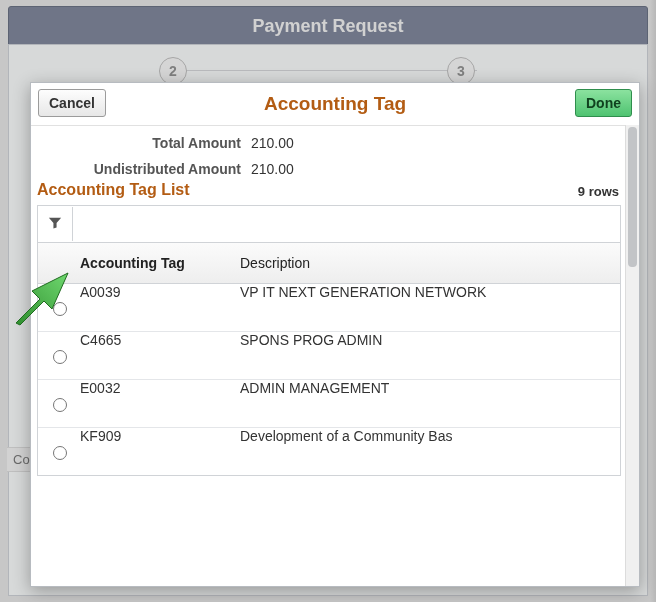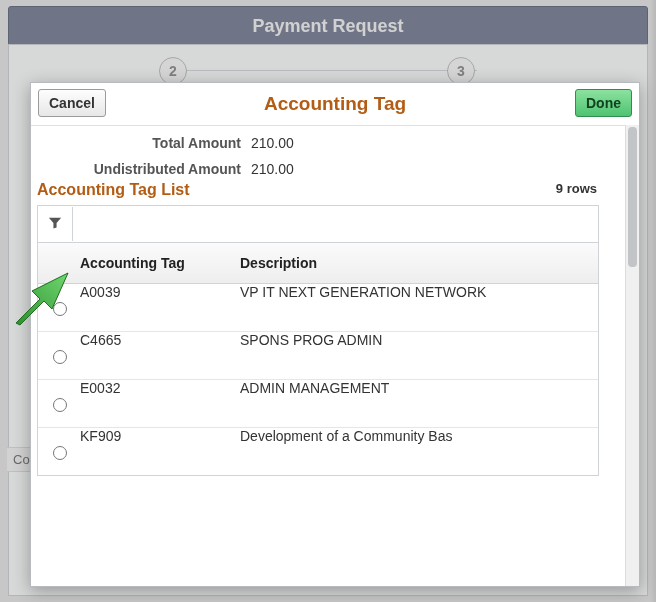--- a/index.html
+++ b/index.html
@@ -21,30 +21,30 @@
   .btn{position:absolute;top:6px;height:28px;padding:0 10px;border:1px solid #9b9b9b;border-radius:3px;background:linear-gradient(#fdfdfd,#e7e7e7);font-size:14px;font-weight:bold;color:#333;cursor:pointer}
   .btn.cancel{left:7px}
   .btn.done{right:7px;background:linear-gradient(#8be29f,#4fc371);border-color:#2f8e4d;color:#10421f}
   .modal-body{position:absolute;left:0;right:0;top:42px;bottom:0;overflow:hidden}
   .scroll-track{position:absolute;right:0;top:0;bottom:0;width:13px;background:#f0f0f0;border-left:1px solid #dcdcdc}
   .scroll-thumb{position:absolute;right:2px;top:2px;width:9px;height:140px;background:#c2c4c7;border-radius:4px}
   .kv{display:flex;align-items:center;margin:10px 0 4px 0}
   .kv .lbl{width:210px;text-align:right;color:#555;font-weight:bold;font-size:14px;padding-right:10px}
   .kv .val{color:#333;font-size:14px}
   .link{color:#2355c9;font-size:14px;margin:8px 0 14px 218px;display:inline-block;cursor:pointer}
-  .list-hdr{display:flex;justify-content:space-between;align-items:flex-start;padding:0 20px 4px 6px}
+  .list-hdr{display:flex;justify-content:space-between;align-items:flex-end;padding:0 20px 4px 6px}
   .list-title{color:#b35c13;font-size:16px;font-weight:bold}
   .rowcount{color:#333;font-size:13px;font-weight:bold}
   .grid{margin:2px 18px 0 6px;border:1px solid #d0d3d7;background:#fff}
   .filterbar{height:36px;border-bottom:1px solid #d0d3d7;display:flex;align-items:center}
   .filter-btn{width:34px;height:34px;border-right:1px solid #d0d3d7;display:flex;align-items:center;justify-content:center;cursor:pointer}
   .colhead{display:flex;align-items:center;height:40px;border-bottom:1px solid #d0d3d7;background:linear-gradient(#fbfbfb,#eeeeee)}
   .ch-radio{width:42px}
   .ch-tag{width:160px;font-weight:bold;color:#222;font-size:14px}
-  .ch-desc{flex:1;font-weight:bold;color:#222;font-size:14px}
+  .ch-desc{flex:1;font-weight:normal;color:#222;font-size:14px}
   .row{display:flex;height:47px;border-bottom:1px solid #e4e6e9;font-size:14px;color:#333}
   .row:last-child{border-bottom:none}
   .rc{width:42px;display:flex;align-items:center;justify-content:center}
   .rc input{width:14px;height:14px}
   .rtag{width:160px}
   .rdesc{flex:1;padding-right:10px;white-space:nowrap;overflow:hidden;text-overflow:ellipsis}
   
   .arrow{position:absolute;left:10px;top:269px;width:62px;height:60px;pointer-events:none}
   
   .funnel{width:14px;height:14px}
@@ -71,21 +71,21 @@
       <button class="btn cancel">Cancel</button>
       <div class="modal-title">Accounting Tag</div>
       <button class="btn done">Done</button>
     </div>
 
     <div class="modal-body">
       <div class="scroll-track">
         <div class="scroll-thumb"></div>
       </div>
 
-      <div style="padding-right:22px">
+      <div style="padding-right:0">
         <div class="kv">
           <div class="lbl">Total Amount</div>
           <div class="val">210.00</div>
         </div>
         <div class="kv">
           <div class="lbl">Undistributed Amount</div>
           <div class="val">210.00</div>
         </div>
 
         <div class="list-hdr">

